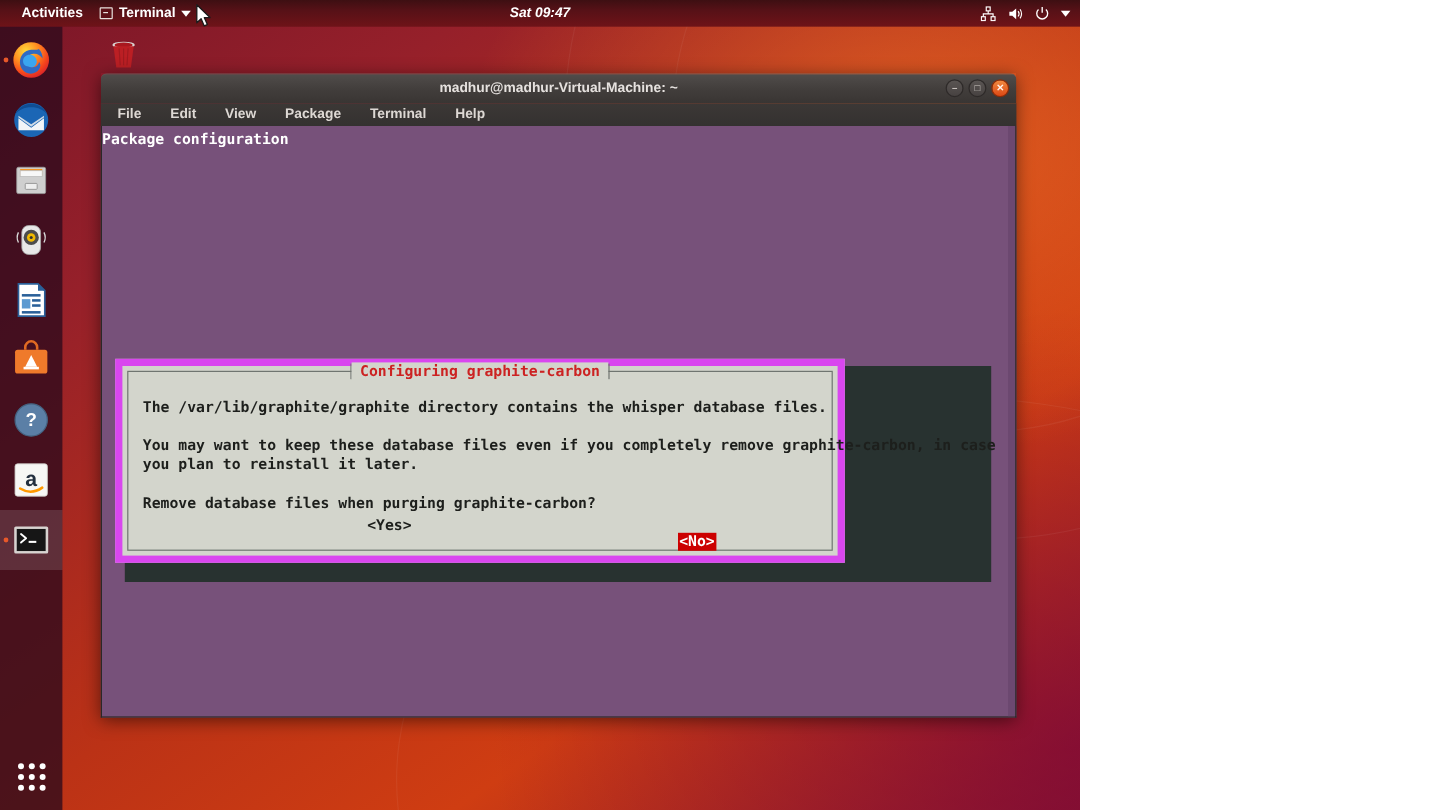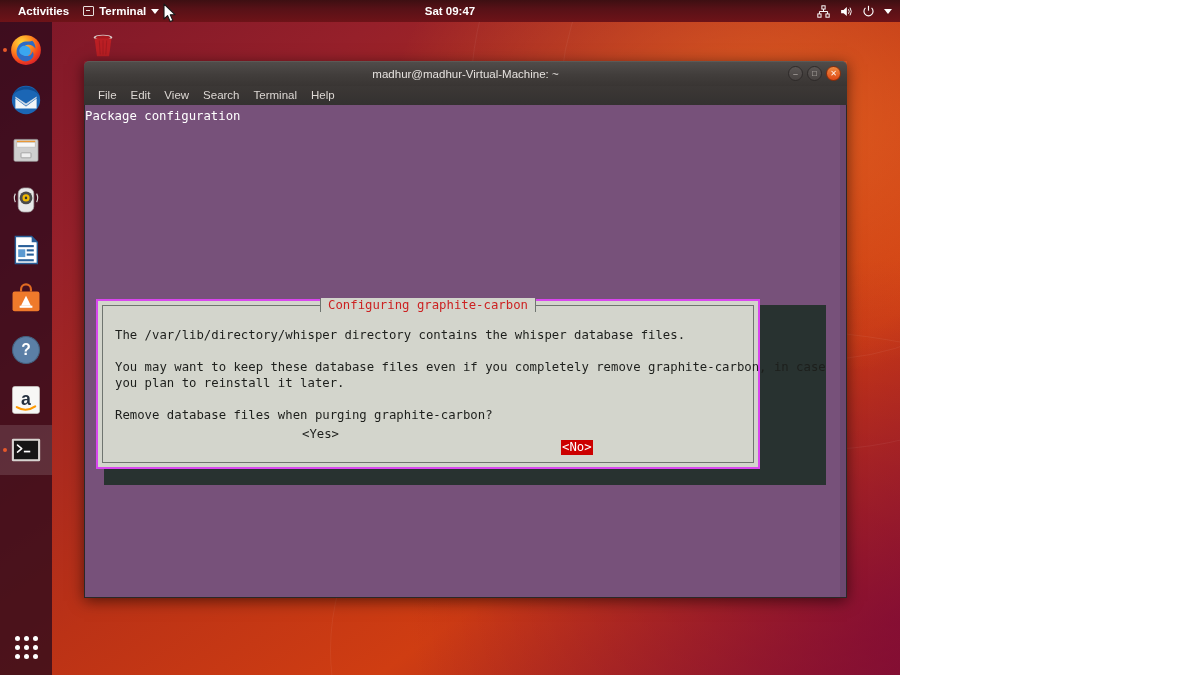--- a/index.html
+++ b/index.html
@@ -36,21 +36,21 @@
     width:11px; height:10px; border:1.3px solid #e6e0dc; border-radius:1px;
     background:#5c1117; position:relative; display:inline-block;
   }
   .term-mini-icon::after{
     content:""; position:absolute; left:1.5px; top:2.5px; width:4px; height:1.4px;
     background:#e6e0dc;
   }
   .caret-dn { width:0; height:0; border-left:4px solid transparent; border-right:4px solid transparent; border-top:5px solid #ffffff; }
   #tb-clock {
     position:absolute; left:0; right:0; margin:0 auto; width:140px; text-align:center;
-    font-size:11.5px; font-weight:bold; color:#fff;
+    font-size:11.5px; font-weight:bold; color:#fff;font-style:italic;
   }
   #tb-right { position:absolute; right:8px; display:flex; align-items:center; gap:9px; }
   #tb-right svg { display:block; }
 
   
   #cursor { position:absolute; left:163px; top:3px; z-index:120; }
 
   
   #dock {
     position:absolute; left:0; top:22px; width:52px; height:653px;
@@ -76,20 +76,21 @@
   .grid3 i { width:5px; height:5px; background:#fff; border-radius:50%; display:block; }
 
   
   #trash { position:absolute; left:88px; top:30px; width:30px; height:30px; z-index:5; }
 
   
   #termwin {
     position:absolute; left:84px; top:61px; width:763px; height:537px;
     z-index:20;
     box-shadow:0 3px 14px rgba(0,0,0,0.55);
+    font-weight:bold;
   }
   #titlebar {
     height:25px; width:100%;
     background:linear-gradient(180deg,#504c4a 0%, #413d3b 55%, #393533 100%);
     border-top-left-radius:5px; border-top-right-radius:5px;
     border-top:1px solid #5d5956;
     position:relative; display:flex; align-items:center; justify-content:center;
   }
   #titlebar-title { color:#e6e2df; font-size:11.5px; }
   #wincontrols { position:absolute; right:6px; top:4px; display:flex; gap:4px; }
@@ -98,21 +99,21 @@
     background:linear-gradient(180deg,#5a5553,#474241);
     border:1px solid #2e2a29;
     display:flex; align-items:center; justify-content:center;
     color:#cfc9c5; font-size:8px; line-height:1;
   }
   .wc.close { background:linear-gradient(180deg,#f08a41,#dd4814); border-color:#8d2c08; color:#fff5ef; }
 
   #menubar {
     height:19px; width:100%;
     background:linear-gradient(180deg,#3c3836 0%, #343130 100%);
-    display:flex; align-items:center; padding-left:8px; gap:2px;
+    display:flex; align-items:center; padding-left:8px; gap:12px;
   }
   .menu-item { color:#ddd8d4; font-size:11.5px; padding:0 6px; line-height:19px; }
 
   #termbody {
     width:100%; height:493px;
     background:#77517a;
     position:relative;
     overflow:hidden;
     font-family:"DejaVu Sans Mono","Liberation Mono",monospace;
     border-left:1px solid #2b2828; border-right:1px solid #2b2828; border-bottom:1px solid #2b2828;
@@ -121,23 +122,23 @@
     position:absolute; left:0px; top:4px;
     color:#ffffff; font-size:12.3px; letter-spacing:0px; white-space:pre;
   }
 
   
   #dlgshadow {
     position:absolute; left:19px; top:200px; width:722px; height:180px;
     background:#283230;
   }
   #dialog {
-    position:absolute; left:11px; top:194px; width:664px; height:170px;
+    position:absolute; left:11px; top:194px; width:608px; height:170px;
     background:#d3d5cc;
-    border:2px solid #d946ef;
+    border:6px solid #d946ef;
     box-shadow: inset 0 0 0 0 #fff;
   }
   #dlg-inner {
     position:absolute; left:4px; top:4px; right:4px; bottom:4px;
     border:1px solid #6f7570;
   }
   #dlg-title-wrap {
     position:absolute; left:0; right:0; top:-8px;
     display:flex; align-items:center; justify-content:center; gap:0px;
   }
@@ -360,40 +361,40 @@
         <div class="wc">–</div>
         <div class="wc">□</div>
         <div class="wc close">✕</div>
       </div>
     </div>
 
     <div id="menubar">
       <div class="menu-item">File</div>
       <div class="menu-item">Edit</div>
       <div class="menu-item">View</div>
-      <div class="menu-item">Search</div>
+      <div class="menu-item">Package</div>
       <div class="menu-item">Terminal</div>
       <div class="menu-item">Help</div>
     </div>
 
     <div id="termbody">
 
       <div id="pkgline">Package configuration</div>
 
       <div id="dlgshadow"></div>
 
       <div id="dialog">
         <div id="dlg-inner">
           <div id="dlg-title-wrap">
             <span class="tbar"></span>
             <span id="dlg-title">Configuring graphite-carbon</span>
             <span class="tbar"></span>
           </div>
 
-          <div class="dlg-text" style="top:21px;">The /var/lib/directory/whisper directory contains the whisper database files.</div>
+          <div class="dlg-text" style="top:21px;">The /var/lib/graphite/graphite directory contains the whisper database files.</div>
           <div class="dlg-text" style="top:53px;">You may want to keep these database files even if you completely remove graphite-carbon, in case</div>
           <div class="dlg-text" style="top:69px;">you plan to reinstall it later.</div>
           <div class="dlg-text" style="top:101px;">Remove database files when purging graphite-carbon?</div>
 
           <div id="btnrow">
             <span class="wbtn normal" style="left:198px;">&lt;Yes&gt;</span>
             <span class="wbtn selected" style="left:458px;margin-top:13px;">&lt;No&gt;</span>
           </div>
         </div>
       </div>

